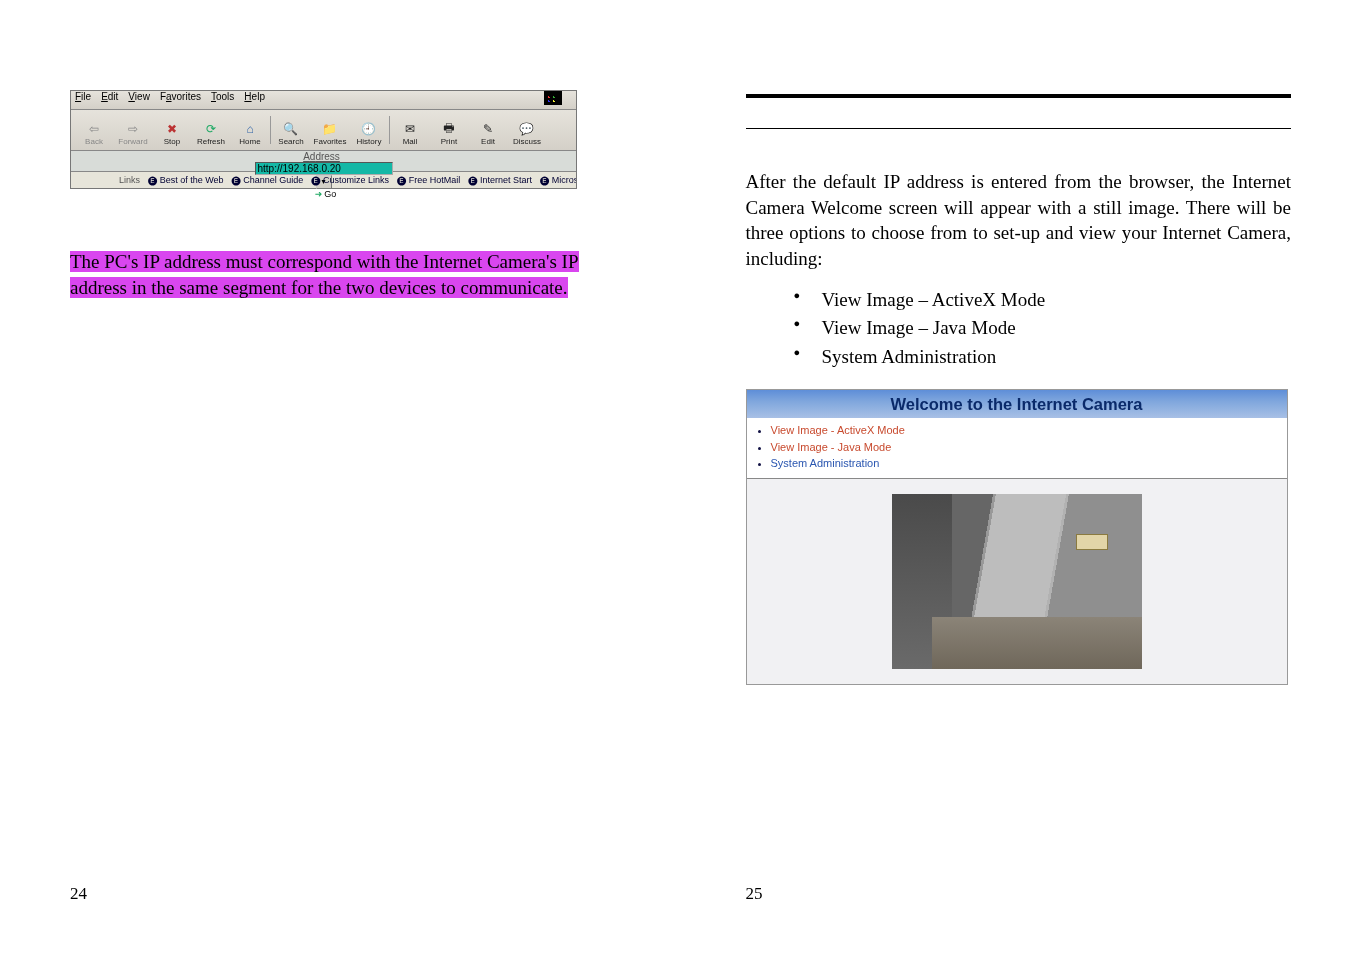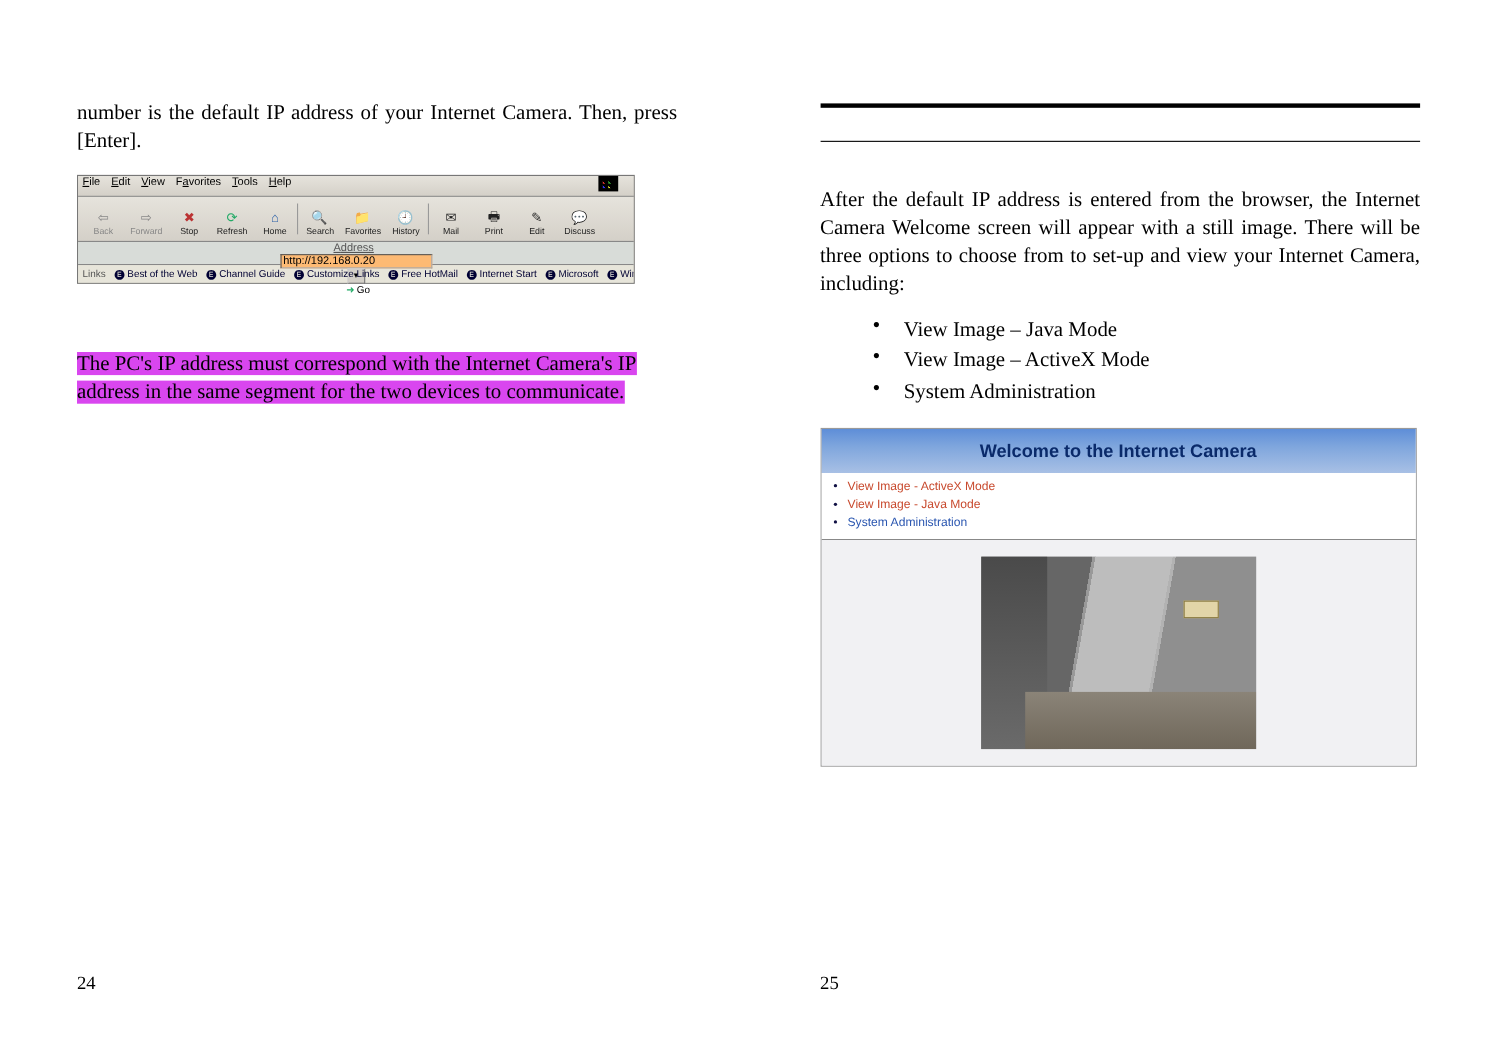--- a/index.html
+++ b/index.html
@@ -91,34 +91,34 @@
       font-size: 10px;
       flex-direction: column;
     }
     .addrbar .lbl { color:#555; margin-right:4px; text-decoration: underline;}
     .addrbar input {
       flex: 1;
       height: 14px;
       font-size: 10px;
       font-family: Tahoma, Arial, sans-serif;
       border: 1px inset #aaa;
-      background:#fdba74;
+      background:#14b8a6;
       padding: 0 2px;
     }
     .addrbar .dropbtn { width:14px; height:14px; border:1px outset #ccc; background:#d4d0c8; text-align:center; line-height:12px; font-size:8px;}
     .addrbar .gobtn { margin-left:4px; font-size:9px; display:flex; align-items:center; gap:2px; }
     .linksbar {
       display:flex; align-items:center; height:16px;
       padding: 0 4px; font-size:9px;
       background: #e7e5da;
       gap: 8px;
       overflow:hidden;
       white-space: nowrap;
     }
-    .linksbar .llbl { color:#555; }
+    .linksbar .llbl { color:#555;margin-left:44px; }
     .linksbar a { color:#003; text-decoration:none; }
     .note {
       font-size: 19px;
       line-height: 1.35;
       text-align: justify;
       background: #d946ef;
       padding: 0;
       margin: 0;
       display: inline;
       box-decoration-break: clone;
@@ -142,21 +142,21 @@
     ul.opts { margin: 6px 0 18px 48px; padding:0; list-style: none;}
     ul.opts li { font-size:19px; line-height:1.5; position:relative; padding-left:28px;}
     ul.opts li::before { content:"\25CF"; position:absolute; left:0; top:1px; font-size:11px;}
     .welcome-panel {
       width: 540px;
       border:1px solid #999;
       font-family: Arial, Helvetica, sans-serif;
     }
     .welcome-title {
       background: linear-gradient(#5e8ed8, #7fa6dd 40%, #a8c0e5);
-      height: 40px;
+      height: 28px;
       display:flex; align-items:center; justify-content:center;
       color:#0a2a6a;
       font-weight: bold;
       font-size: 16.5px;
     }
     .welcome-links {
       background:#fff;
       padding: 4px 6px 6px 6px;
       border-bottom:1px solid #888;
     }
@@ -182,21 +182,20 @@
     .cam-img::after{content:"";position:absolute;right:34px;top:40px;width:30px;height:14px;background:#e2d5a8;border:1px solid #8a7a40;}
     .desk { position:absolute; left:40px; bottom:0; right:0; height:52px;
       background: linear-gradient(180deg,#8b8478,#6f675a); }
   </style>
 </head>
 <body>
 
 <div class="page">
   <div class="page-content">
 
-    <p class="intro">number is the default IP address of your Internet Camera.  Then, press [Enter].</p>
 
     <div class="browser-shot">
       <div class="menubar">
         <span><u>F</u>ile</span>
         <span><u>E</u>dit</span>
         <span><u>V</u>iew</span>
         <span>F<u>a</u>vorites</span>
         <span><u>T</u>ools</span>
         <span><u>H</u>elp</span>
         <span class="winlogo"></span>
@@ -285,22 +284,22 @@
 
 <div class="page">
   <div class="page-content">
 
     <hr class="hr-thick">
     <hr class="hr-thin">
 
     <p class="body-text">After the default IP address is entered from the browser, the Internet Camera Welcome screen will appear with a still image. There will be three options to choose from to set-up and view your Internet Camera, including:</p>
 
     <ul class="opts">
+      <li>View Image – ActiveX Mode</li>
       <li>View Image – Java Mode</li>
-      <li>View Image – ActiveX Mode</li>
       <li>System Administration</li>
     </ul>
 
     <div class="welcome-panel">
       <div class="welcome-title">Welcome to the Internet Camera</div>
       <div class="welcome-links">
         <ul>
           <li><a class="wl-red">View Image - ActiveX Mode</a></li>
           <li><a class="wl-red">View Image - Java Mode</a></li>
           <li><a class="wl-blue">System Administration</a></li>

